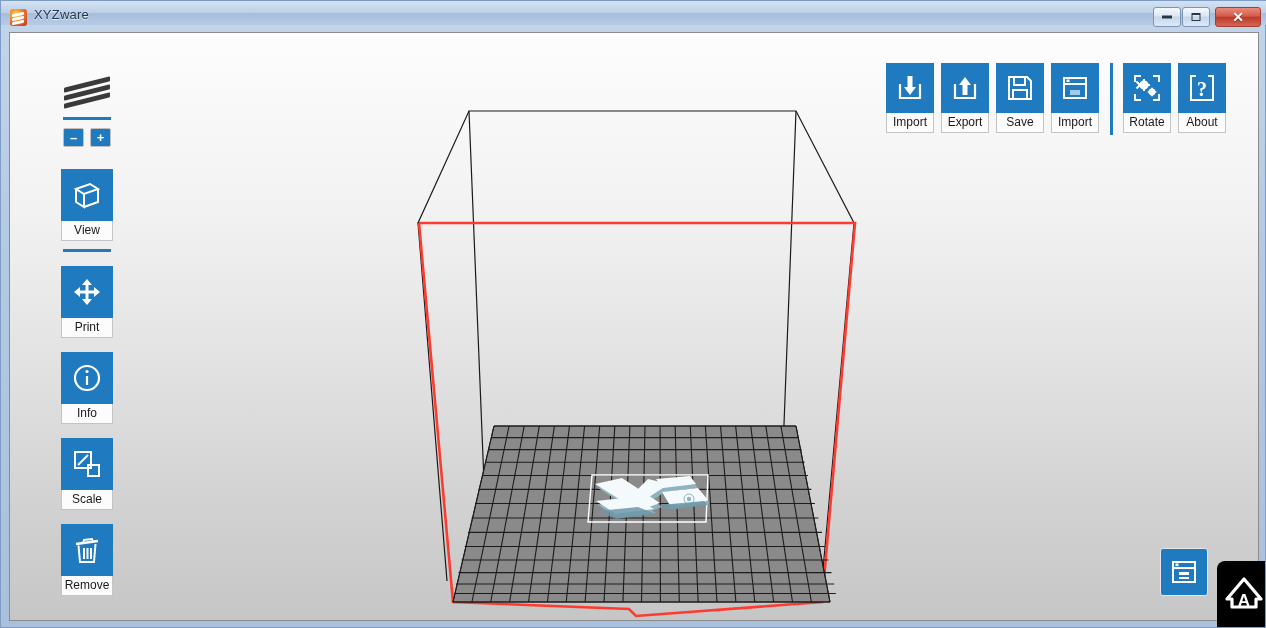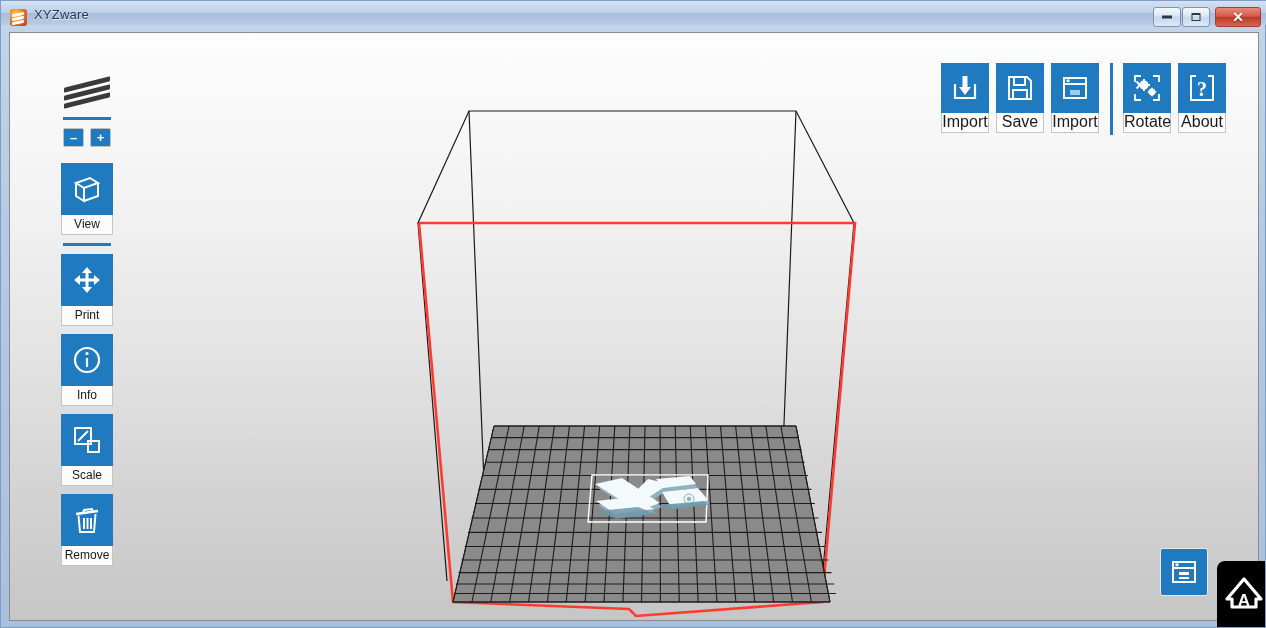--- a/index.html
+++ b/index.html
@@ -90,21 +90,21 @@
   }
   .sep { width: 48px; height: 3px; background: #1f7ac0; margin: 7px 0 8px 6px; }
   #zoom-row { display: flex; gap: 6px; margin-left: 6px; }
   .zoom-btn {
     width: 21px; height: 19px;
     background: #1f7ac0; border: 1px solid #bfbfbf; border-radius: 2px;
     color: #fff; font-size: 13px; font-weight: bold; line-height: 17px;
     text-align: center; cursor: pointer;
   }
   .tool {
-    position: relative; width: 52px; margin: 8px 0 8px 4px; cursor: pointer;
+    position: relative; width: 52px; margin: 14px 0 8px 4px; cursor: pointer;
   }
   .tool .ico {
     width: 52px; height: 52px; background: #1f7ac0;
     display: flex; align-items: center; justify-content: center;
   }
   .tool .lbl {
     height: 20px; background: #fcfcfc; border: 1px solid #c4c4c4; border-top: none;
     font-size: 12px; color: #1a1a1a; text-align: center; line-height: 18px;
   }
   .tool .ico svg { display: block; }
@@ -115,21 +115,21 @@
     display: flex; align-items: flex-start;
   }
   .tbtn { width: 48px; margin-right: 7px; cursor: pointer; }
   .tbtn:last-child { margin-right: 0; }
   .tbtn .ico {
     width: 48px; height: 50px; background: #1f7ac0;
     display: flex; align-items: center; justify-content: center;
   }
   .tbtn .lbl {
     height: 20px; background: #fcfcfc; border: 1px solid #c4c4c4; border-top: none;
-    font-size: 16px; color: #1a1a1a; text-align: center; line-height: 18px;
+    font-size: 12px; color: #1a1a1a; text-align: center; line-height: 18px;
   }
   .vsep { width: 3px; height: 72px; background: #1f7ac0; margin: 0 10px 0 4px; }
 
   
   #float-btn {
     position: absolute; right: 50px; bottom: 24px;
     width: 48px; height: 48px; background: #1f7ac0;
     border: 1px solid #e6e6e6; border-radius: 3px;
     display: flex; align-items: center; justify-content: center;
     cursor: pointer;
@@ -355,20 +355,30 @@
             <svg width="30" height="30" viewBox="0 0 30 30" fill="none" stroke="#fff" stroke-width="2.2">
               <polyline points="5,11 5,25 25,25 25,11"></polyline>
               <line x1="15" y1="3" x2="15" y2="18"></line>
               <polygon points="9,14 21,14 15,22" fill="#fff" stroke="none"></polygon>
               <line x1="15" y1="3" x2="15" y2="15" stroke-width="5"></line>
             </svg>
           </div>
           <div class="lbl">Import</div>
         </div>
 
+        <div class="tbtn">
+          <div class="ico">
+            <svg width="30" height="30" viewBox="0 0 30 30" fill="none" stroke="#fff" stroke-width="2.2">
+              <polyline points="5,11 5,25 25,25 25,11"></polyline>
+              <polygon points="9,12 21,12 15,4" fill="#fff" stroke="none"></polygon>
+              <line x1="15" y1="11" x2="15" y2="22" stroke-width="5"></line>
+            </svg>
+          </div>
+          <div class="lbl">Export</div>
+        </div>
 
         <div class="tbtn">
           <div class="ico">
             <svg width="30" height="30" viewBox="0 0 30 30" fill="none" stroke="#fff" stroke-width="2">
               <path d="M4,4 L22,4 L26,8 L26,26 L4,26 Z"></path>
               <rect x="9" y="4" width="11" height="8"></rect>
               <rect x="8" y="17" width="14" height="9"></rect>
             </svg>
           </div>
           <div class="lbl">Save</div>

